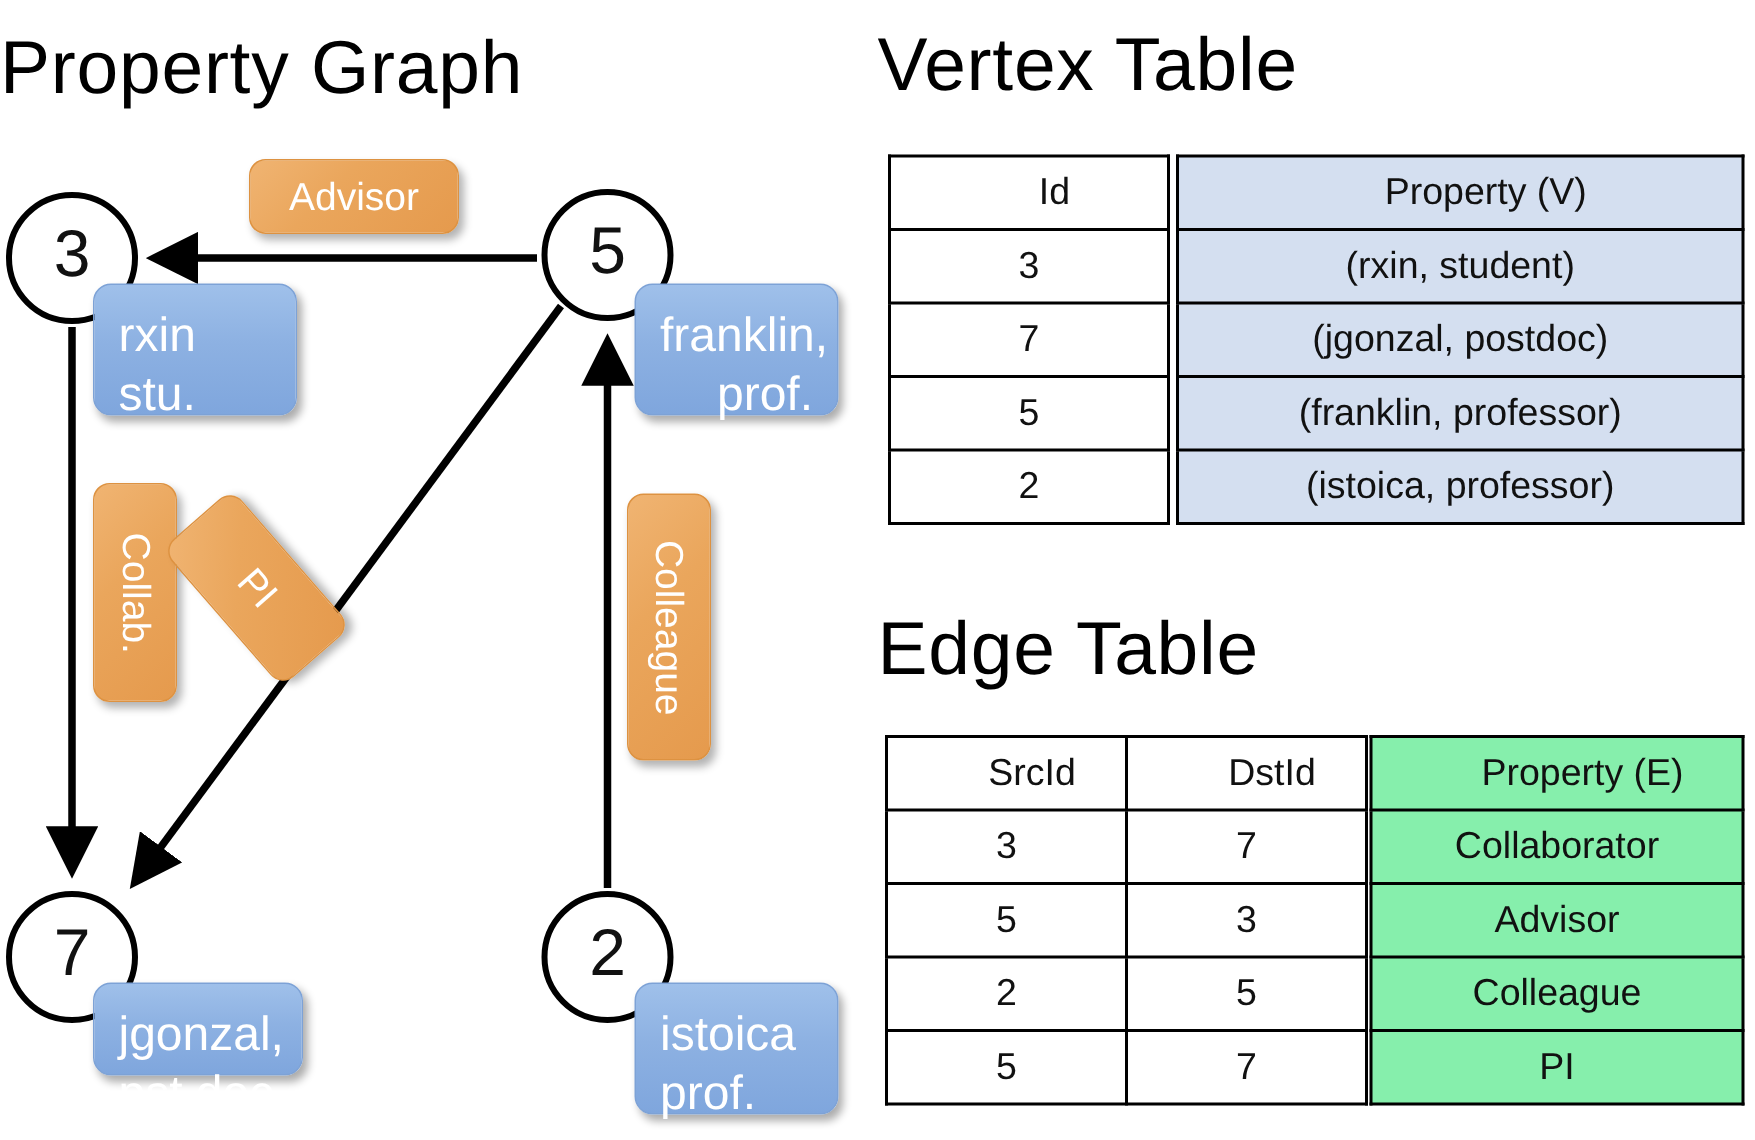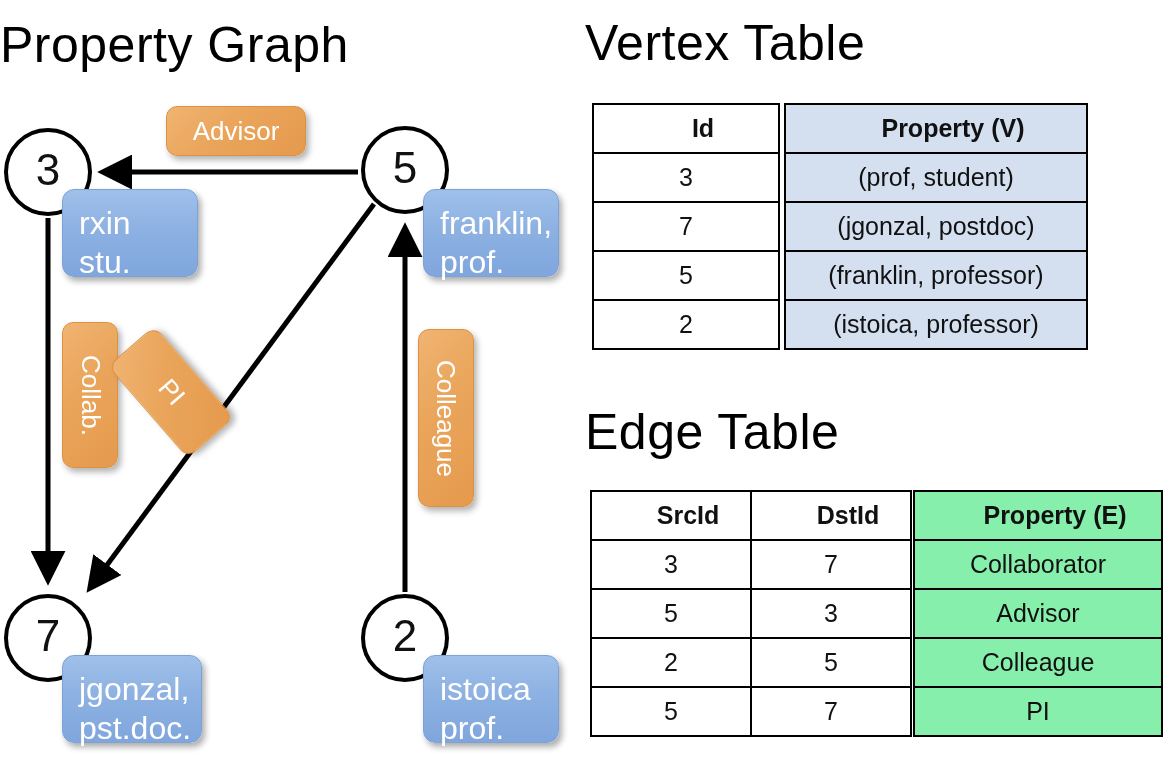--- a/index.html
+++ b/index.html
@@ -72,22 +72,22 @@
     background: linear-gradient(to bottom, #9fc0ea 0%, #8db1e2 45%, #7fa6dd 100%);
     border: 1px solid #7da2d6;
     color: #ffffff;
     font-size: 32px;
     line-height: 1.22;
     padding: 14px 16px 10px 16px;
     box-shadow: 3px 4px 6px rgba(0,0,0,0.33);
     z-index: 7;
   }
   #prop-rxin      { left: 62px;  top: 189px; width: 136px; height: 88px; }
-  #prop-franklin  { left: 423px; top: 189px; width: 136px; height: 88px; }
-  #prop-jgonzal   { left: 62px;  top: 655px; width: 140px; height: 88px; }
+  #prop-franklin  { left: 423px; top: 189px; width: 136px; height: 88px; text-align: right; }
+  #prop-jgonzal   { left: 62px;  top: 655px; width: 140px; height: 62px; }
   #prop-istoica   { left: 423px; top: 655px; width: 136px; height: 88px; }
 
   
   .edge-label {
     position: absolute;
     box-sizing: border-box;
     border-radius: 11px;
     background: linear-gradient(135deg, #f0b472 0%, #eaa65c 40%, #e59a4d 100%);
     border: 1px solid #dd9241;
     color: #ffffff;
@@ -125,27 +125,27 @@
   }
   .tbl td {
     border: 2px solid #000;
     text-align: center;
     vertical-align: middle;
     padding: 0;
     height: 47px;
     background: #ffffff;
     color: #111;
   }
-  .tbl td.hdr { font-weight: bold; padding-left: 34px; }
+  .tbl td.hdr { font-weight: normal; padding-left: 34px; }
   .tbl td.blue  { background: #d4dff0; }
   .tbl td.peach { background: #86efac; }
 
   
   #vertex-id-table   { left: 592px; top: 103px; width: 188px; }
-  #vertex-prop-table { left: 784px; top: 103px; width: 304px; }
+  #vertex-prop-table { left: 784px; top: 103px; width: 379px; }
 
   #edge-src-table  { left: 590px; top: 490px; width: 320px; }
   #edge-prop-table { left: 913px; top: 490px; width: 250px; }
   #edge-src-table col.c1 { width: 160px; }
   #edge-src-table col.c2 { width: 160px; }
 </style>
 </head>
 <body>
 
 <div id="title-property-graph" class="title">Property Graph</div>
@@ -233,21 +233,21 @@
     </tr>
   </tbody>
 </table>
 
 <table id="vertex-prop-table" class="tbl">
   <tbody>
     <tr>
       <td class="hdr blue">Property (V)</td>
     </tr>
     <tr>
-      <td class="blue">(prof, student)</td>
+      <td class="blue">(rxin, student)</td>
     </tr>
     <tr>
       <td class="blue">(jgonzal, postdoc)</td>
     </tr>
     <tr>
       <td class="blue">(franklin, professor)</td>
     </tr>
     <tr>
       <td class="blue">(istoica, professor)</td>
     </tr>

